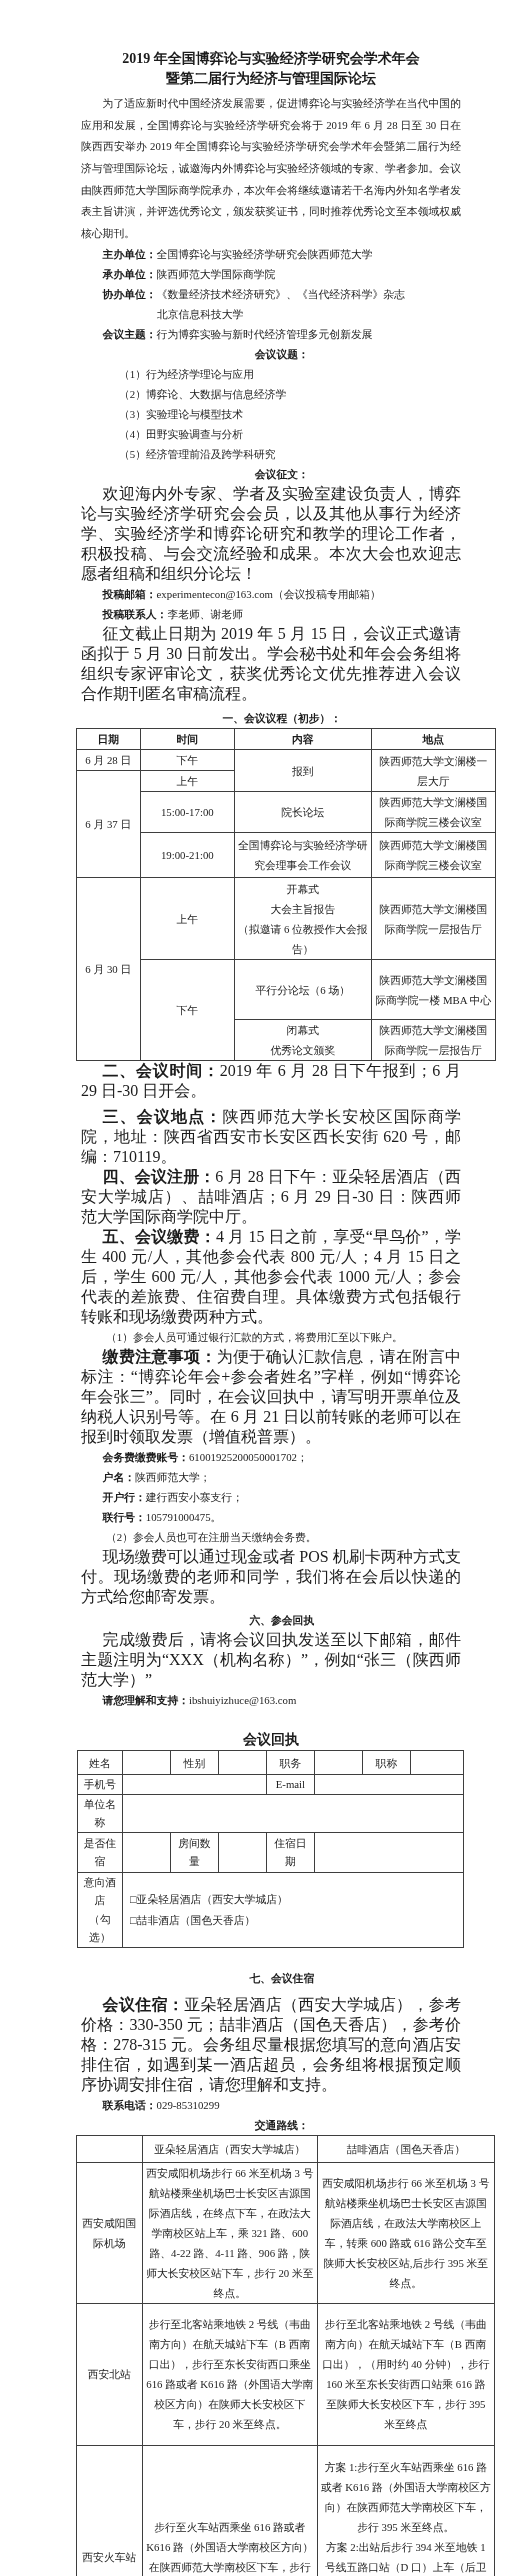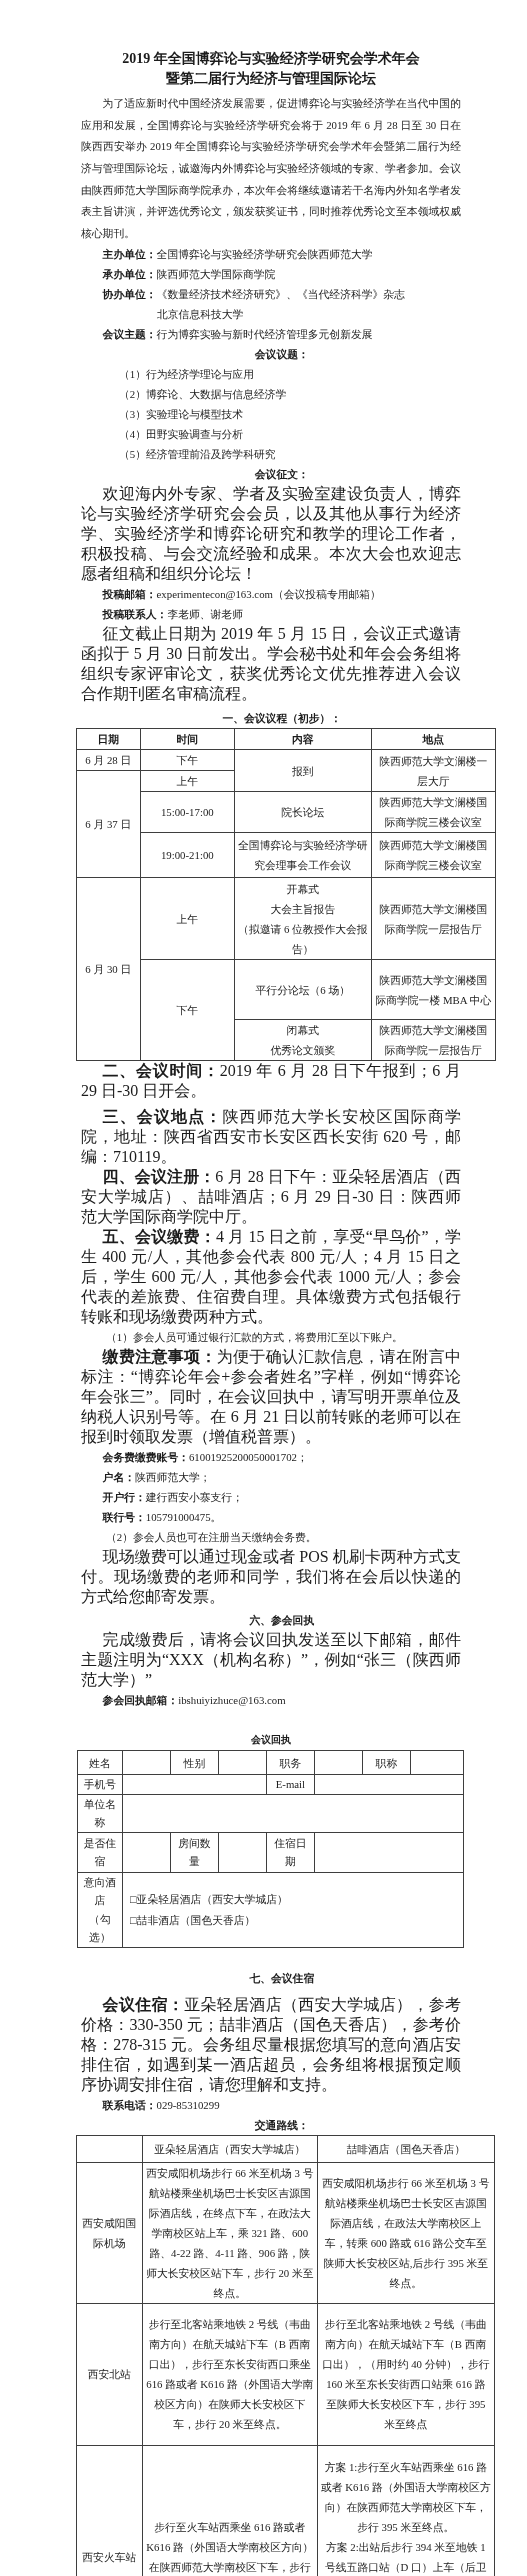--- a/index.html
+++ b/index.html
@@ -127,23 +127,23 @@
   <div class="p39"><span class="b">缴费注意事项：</span><span>为便于确认汇款信息，请在附言中标注：“博弈论年会+参会者姓名”字样，例如“博弈论年会张三”。同时，在会议回执中，请写明开票单位及纳税人识别号等。在 6 月 21 日以前转账的老师可以在报到时领取发票（增值税普票）。</span></div>
   <div class="line pl42"><span class="b">会务费缴费账号：</span><span>61001925200050001702；</span></div>
   <div class="line pl42"><span class="b">户名：</span><span>陕西师范大学；</span></div>
   <div class="line pl42"><span class="b">开户行：</span><span>建行西安小寨支行；</span></div>
   <div class="line pl42"><span class="b">联行号：</span><span>105791000475。</span></div>
   <div class="line pl48">（2）参会人员也可在注册当天缴纳会务费。</div>
   <div class="p39">现场缴费可以通过现金或者 POS 机刷卡两种方式支付。现场缴费的老师和同学，我们将在会后以快递的方式给您邮寄发票。</div>
 
   <div class="line pl42 b mt6">六、参会回执</div>
   <div class="p39">完成缴费后，请将会议回执发送至以下邮箱，邮件主题注明为“XXX（机构名称）”，例如“张三（陕西师范大学）”</div>
-  <div class="line pl42"><span class="b">参会回执邮箱：</span><span>ibshuiyizhuce@163.com</span></div>
-
-  <div class="center b mt40" style="font-size:10px;line-height:20px;">会议回执</div>
+  <div class="line pl42"><span class="b">请您理解和支持：</span><span>ibshuiyizhuce@163.com</span></div>
+
+  <div class="center b mt40" style="font-size:14px;line-height:20px;">会议回执</div>
 
   <table class="tbl form">
     <colgroup>
           <col style="width:45px">
           <col style="width:48px">
           <col style="width:48px">
           <col style="width:48px">
           <col style="width:48px">
           <col style="width:48px">
           <col style="width:48px">

